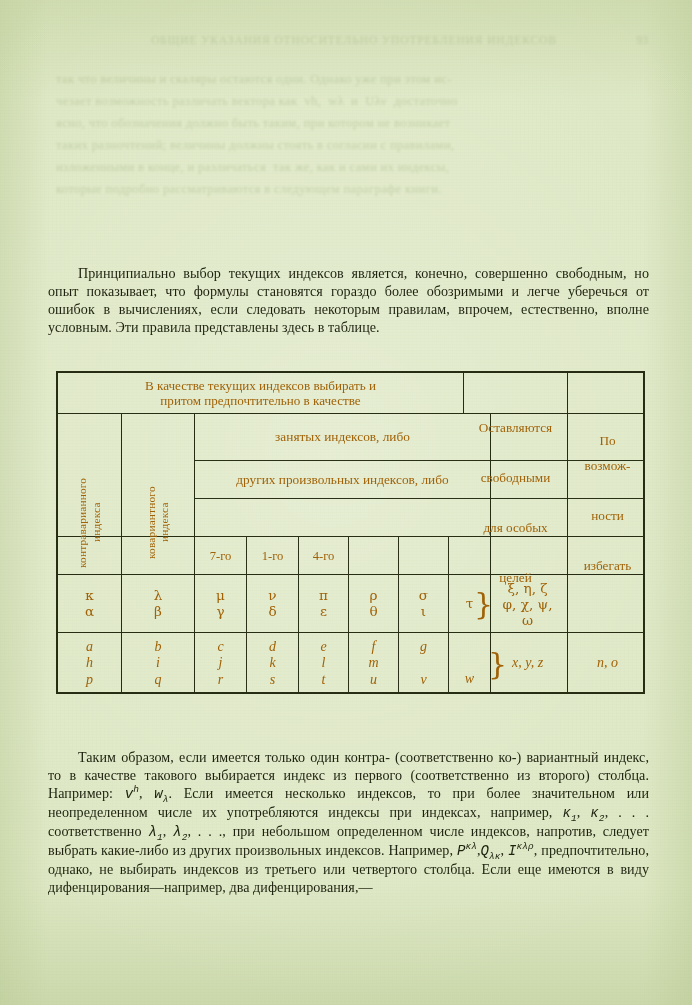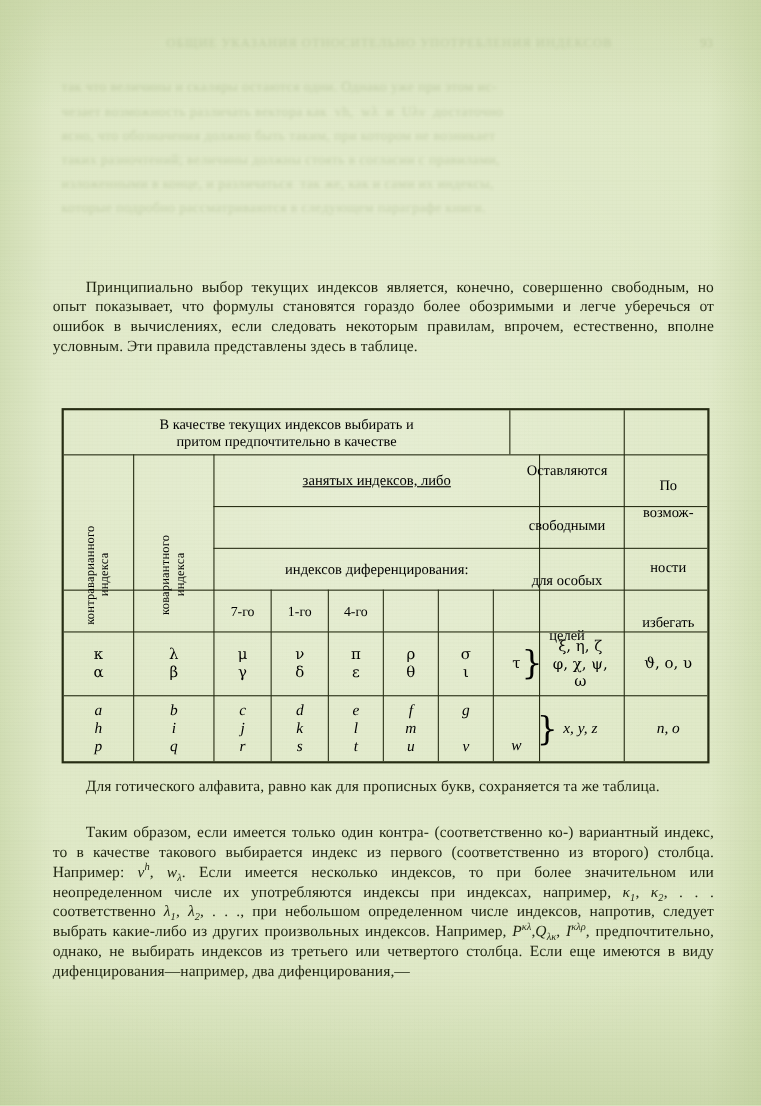--- a/index.html
+++ b/index.html
@@ -55,42 +55,42 @@
 
   
   .para {
     position:absolute;
     font-size:14.1px;
     line-height:18.0px;
     text-align:justify;
     color:#1d220f;
     letter-spacing:.05px;
   }
-  #intro-para { left:48px; top:252px; width:601px; text-indent:30px;font-family:Liberation Serif, serif; }
+  #intro-para { left:48px; top:264px; width:601px; text-indent:30px;font-family:Liberation Serif, serif; }
 
   
   #idx-table {
     position:absolute;
     left:56px; top:371px;
     width:589px; height:323px;
     border:2px solid #262c13;
     background: transparent;
   }
   .tl { position:absolute; background:#2a3017; }
   .tl.h { height:1.4px; left:0; right:0; }
   .tl.v { width:1.4px; top:0; bottom:0; }
   .tl.hv { background:#262c13; }
 
   .cell {
     position:absolute;
     display:flex; align-items:center; justify-content:center;
     text-align:center;
     font-size:13.3px;
     line-height:16px;
-    color:#000000;
+    color:#a16207;
     padding:0 10px;
   }
   .cell.small { font-size:12.6px; }
   .cell.vert {
     writing-mode: vertical-rl;
     transform: rotate(180deg);
     font-size:11.3px;
     line-height:13.5px;
     letter-spacing:.2px;
     white-space:pre-line;
@@ -100,21 +100,21 @@
   .lt { font-family:"Liberation Serif", serif; font-style:italic; font-size:14px; line-height:16.5px; }
   .brace { font-family:"DejaVu Serif", serif; font-size:30px; line-height:0.8; font-weight:300; }
   .rcol { font-size:13.2px; line-height:25px; white-space:pre-line; }
 
   .flex-row { display:flex; align-items:center; gap:5px; }
   .two-line { display:flex; flex-direction:column; line-height:16px; }
 
   
   #para2 { left:48px; top:706px; width:601px; text-indent:30px; }
   #para3 { left:48px; top:748px; width:601px; text-indent:30px; }
-  .m { font-family:Liberation Serif, serif; font-style:italic; }
+  .m { font-family:Liberation Mono, monospace; font-style:italic; }
   sup.s { font-size:9.5px; vertical-align:super; line-height:0; font-style:italic;}
   sub.s { font-size:9.5px; vertical-align:sub; line-height:0; font-style:italic;}
 </style>
 </head>
 <body>
 
 <div id="paper"></div>
 
 <div id="content">
 
@@ -159,22 +159,22 @@
     <div class="tl v hv" style="left:405px; top:0px;   height:40px;"></div>
 
     <div class="cell" style="left:0; top:0; width:405px; height:40px; white-space:pre-line; font-size:13.1px; line-height:15.5px;">В качестве текущих индексов выбирать и
 притом предпочтительно в качестве</div>
 
     <div class="cell vert" style="left:0;  top:40px; width:63px;  height:219px;">контраварианного
 индекса</div>
     <div class="cell vert" style="left:64px; top:40px; width:72px; height:219px;">ковариантного
 индекса</div>
 
-    <div class="cell" style="left:137px; top:41px;  width:295px; height:46px;text-decoration:underline;">занятых индексов, либо</div>
-    <div class="cell" style="left:137px; top:126px; width:295px; height:37px;">индексов диференцирования:</div>
+    <div class="cell" style="left:137px; top:41px;  width:295px; height:46px;">занятых индексов, либо</div>
+    <div class="cell" style="left:137px; top:88px;  width:295px; height:37px;">других произвольных индексов, либо</div>
 
     <div class="cell small" style="left:137px; top:164px; width:51px; height:37px;">7-го</div>
     <div class="cell small" style="left:189px; top:164px; width:51px; height:37px;">1-го</div>
     <div class="cell small" style="left:241px; top:164px; width:49px; height:37px;">4-го</div>
     <div class="cell small" style="left:291px; top:164px; width:49px; height:37px;"></div>
     <div class="cell small" style="left:341px; top:164px; width:49px; height:37px;"></div>
     <div class="cell small" style="left:391px; top:164px; width:41px; height:37px;"></div>
 
     <div class="cell rcol" style="left:510px; top:0; width:79px;  height:259px;">По возмож-
 
@@ -223,21 +223,20 @@
     </div>
     <div class="cell" style="left:406px; top:202px; width:103px; height:57px;">
       <div class="flex-row">
         <span class="brace">}</span>
         <span class="two-line gk">
           <span>ξ, η, ζ</span>
           <span>φ, χ, ψ, ω</span>
         </span>
       </div>
     </div>
-    <div class="cell gk" style="left:510px; top:202px; width:79px; height:57px;">ϑ, ο, υ</div>
 
     <div class="cell stack lt" style="left:0;   top:260px; width:63px;  height:61px;">
       <span>a</span>
       <span>h</span>
       <span>p</span>
     </div>
     <div class="cell stack lt" style="left:64px; top:260px; width:72px;  height:61px;">
       <span>b</span>
       <span>i</span>
       <span>q</span>
@@ -274,21 +273,20 @@
     </div>
     <div class="cell" style="left:406px; top:260px; width:103px; height:61px;">
       <div class="flex-row">
         <span class="brace">}</span>
         <span class="lt">x, y, z</span>
       </div>
     </div>
     <div class="cell lt" style="left:510px; top:260px; width:79px; height:61px;">n, o</div>
   </div>
 
-  <div class="para" id="para2">Для готического алфавита, равно как для прописных букв, сохраняется та же таблица.</div>
 
   <div class="para" id="para3">
     <span>Таким образом, если имеется только один контра- (соответственно ко-) вариантный индекс, то в качестве такового выбирается индекс из первого (соответственно из второго) столбца. Например: </span><span class="m"><span>v</span><sup class="s">h</sup></span>, <span class="m"><span>w</span><sub class="s">λ</sub></span><span>. Если имеется несколько индексов, то при более значительном или неопределенном числе их употребляются индексы при индексах, например, </span><span class="m"><span>κ</span><sub class="s">1</sub></span>, <span class="m"><span>κ</span><sub class="s">2</sub></span>, <span>. . .</span><span> соответственно </span><span class="m"><span>λ</span><sub class="s">1</sub></span>, <span class="m"><span>λ</span><sub class="s">2</sub></span>, <span>. . .</span><span>, при небольшом определенном числе индексов, напротив, следует выбрать какие-либо из других произвольных индексов. Например, </span><span class="m"><span>P</span><sup class="s">κλ</sup></span>,<span class="m"><span>Q</span><sub class="s">λκ</sub></span>, <span class="m"><span>I</span><sup class="s">κλρ</sup></span><span>, предпочтительно, однако, не выбирать индексов из третьего или четвертого столбца. Если еще имеются в виду дифенцирования—например, два дифенцирования,—</span>
   </div>
 
 </div>
 
 <div id="grain"></div>
 
 </body></html>

